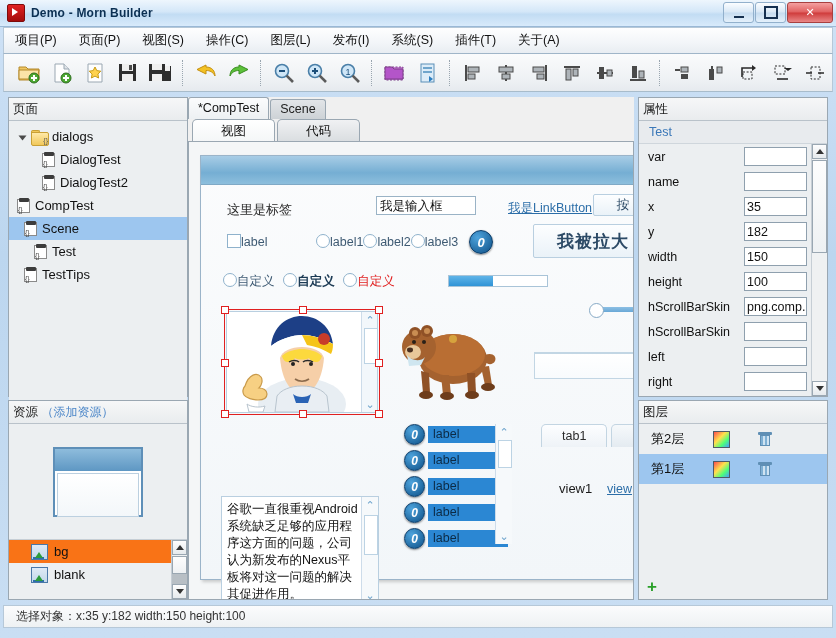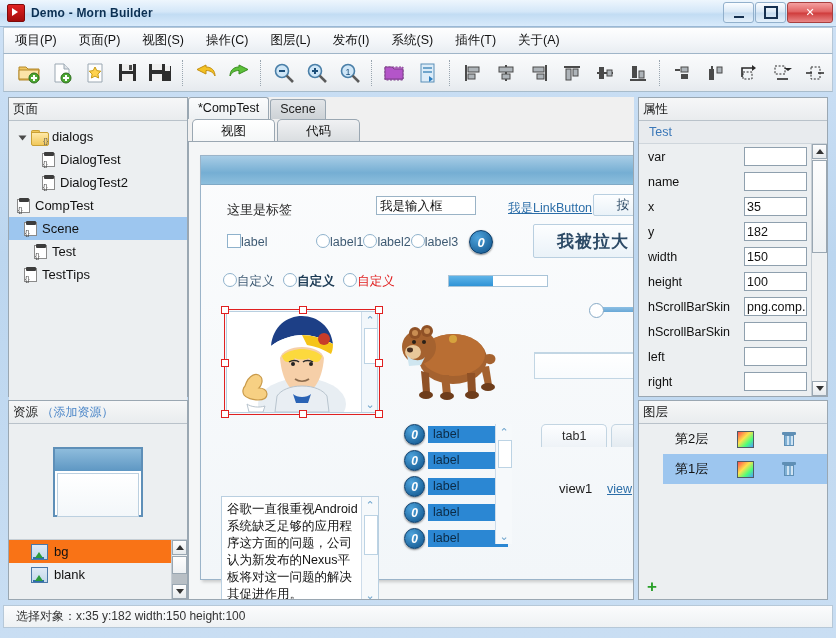--- a/index.html
+++ b/index.html
@@ -232,21 +232,21 @@
   .prow .pk{flex:1;font-size:12.5px;color:#111;}
   .prow .pv{
     width:63px;height:19px;margin-right:20px;background:#fff;border:1px solid #8fa0ae;
     font-size:12.5px;color:#111;line-height:19px;padding:0 2px;box-sizing:border-box;
     overflow:hidden;white-space:nowrap;
   }
 
   
   #layerPanel{left:638px;top:400px;width:190px;height:200px;background:#fff;}
   .layer-body{position:relative;height:calc(100% - 23px);background:#eceff1;}
-  .lrow{height:30px;display:flex;align-items:center;padding-left:12px;font-size:13px;color:#111;margin-left:24px;}
+  .lrow{height:30px;display:flex;align-items:center;padding-left:12px;font-size:13px;color:#111;}
   .lrow.sel{background:#9dc6ef;}
   .lrow .nm{width:62px;}
   .ic-grad{width:15px;height:15px;margin-right:28px;
     background:linear-gradient(135deg,#ff4d4d,#ffe14d 40%,#4dff7a 70%,#4d9bff);
     border:1px solid #4f5b66;}
   .ic-trash{width:14px;height:15px;position:relative;}
   .ic-trash .lid{position:absolute;left:0;top:0;width:14px;height:3px;background:#5f8fb5;border-radius:1px;}
   .ic-trash .bdy{position:absolute;left:2px;top:3px;width:10px;height:11px;
     background:linear-gradient(90deg,#7fb0d4 0 2px,#cfe3f2 2px 4px,#7fb0d4 4px 6px,#cfe3f2 6px 8px,#7fb0d4 8px 10px);
     border:1px solid #5f8fb5;box-sizing:border-box;}

